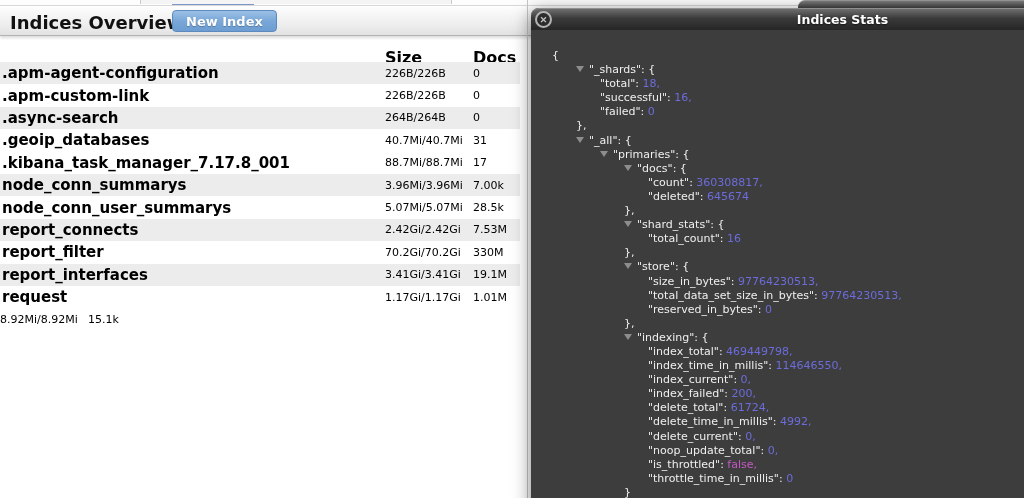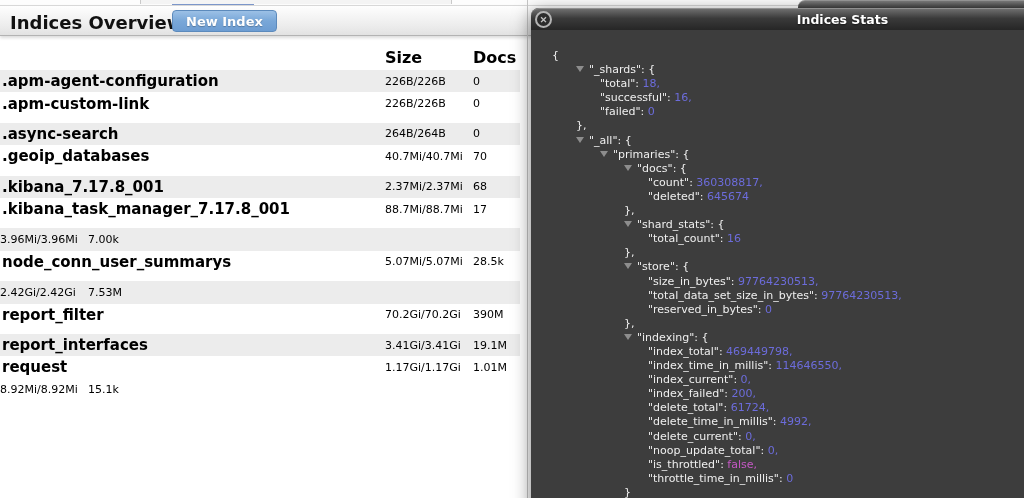--- a/index.html
+++ b/index.html
@@ -28,21 +28,21 @@
 
   
   .left-pane-border { position:absolute; left:527px; top:0; width:1px; height:498px; background:#c6c6c6; }
   .col-headers { position:absolute; left:0; top:44px; width:520px; height:26px; background:#fff; }
   .col-head { position:absolute; bottom:3px; font-size:16px; font-weight:bold; color:#000; }
   .col-head.size { left:385px; }
   .col-head.docs { left:473px; }
 
   .indices-table { position:absolute; left:0; top:62px; width:520px; }
   .idx-row { height:22.4px; display:flex; align-items:center; }
-  .idx-row.stripe { background:#ececec;margin-top:8px; }
+  .idx-row.stripe { background:#ececec; }
   .cell-name { width:383px; padding-left:2px; font-size:15px; font-weight:bold; color:#000;
     white-space:nowrap; overflow:hidden; cursor:pointer; }
   .cell-size { width:88px; font-size:11px; color:#000; white-space:nowrap; }
   .cell-docs { width:47px; font-size:11px; color:#000; white-space:nowrap; }
 
   
   .back-window { position:absolute; left:798px; top:0; width:226px; height:10px;
     background:linear-gradient(#7d7d7d,#303030); border-top:1px solid #9a9a9a;
     border-radius:7px 0 0 0; box-sizing:border-box; }
 
@@ -100,49 +100,46 @@
       <div class="cell-docs">0</div>
     </div>
     <div class="idx-row stripe">
       <div class="cell-name">.async-search</div>
       <div class="cell-size">264B/264B</div>
       <div class="cell-docs">0</div>
     </div>
     <div class="idx-row">
       <div class="cell-name">.geoip_databases</div>
       <div class="cell-size">40.7Mi/40.7Mi</div>
-      <div class="cell-docs">70</div>
-    </div>
-    <div class="idx-row stripe">
-      <div class="cell-name">.kibana_7.17.8_001</div>
-      <div class="cell-size">2.37Mi/2.37Mi</div>
-      <div class="cell-docs">68</div>
+      <div class="cell-docs">31</div>
     </div>
     <div class="idx-row">
       <div class="cell-name">.kibana_task_manager_7.17.8_001</div>
       <div class="cell-size">88.7Mi/88.7Mi</div>
       <div class="cell-docs">17</div>
     </div>
     <div class="idx-row stripe">
+      <div class="cell-name">node_conn_summarys</div>
       <div class="cell-size">3.96Mi/3.96Mi</div>
       <div class="cell-docs">7.00k</div>
     </div>
     <div class="idx-row">
       <div class="cell-name">node_conn_user_summarys</div>
       <div class="cell-size">5.07Mi/5.07Mi</div>
       <div class="cell-docs">28.5k</div>
     </div>
     <div class="idx-row stripe">
+      <div class="cell-name">report_connects</div>
       <div class="cell-size">2.42Gi/2.42Gi</div>
       <div class="cell-docs">7.53M</div>
     </div>
     <div class="idx-row">
       <div class="cell-name">report_filter</div>
       <div class="cell-size">70.2Gi/70.2Gi</div>
-      <div class="cell-docs">390M</div>
+      <div class="cell-docs">330M</div>
     </div>
     <div class="idx-row stripe">
       <div class="cell-name">report_interfaces</div>
       <div class="cell-size">3.41Gi/3.41Gi</div>
       <div class="cell-docs">19.1M</div>
     </div>
     <div class="idx-row">
       <div class="cell-name">request</div>
       <div class="cell-size">1.17Gi/1.17Gi</div>
       <div class="cell-docs">1.01M</div>

